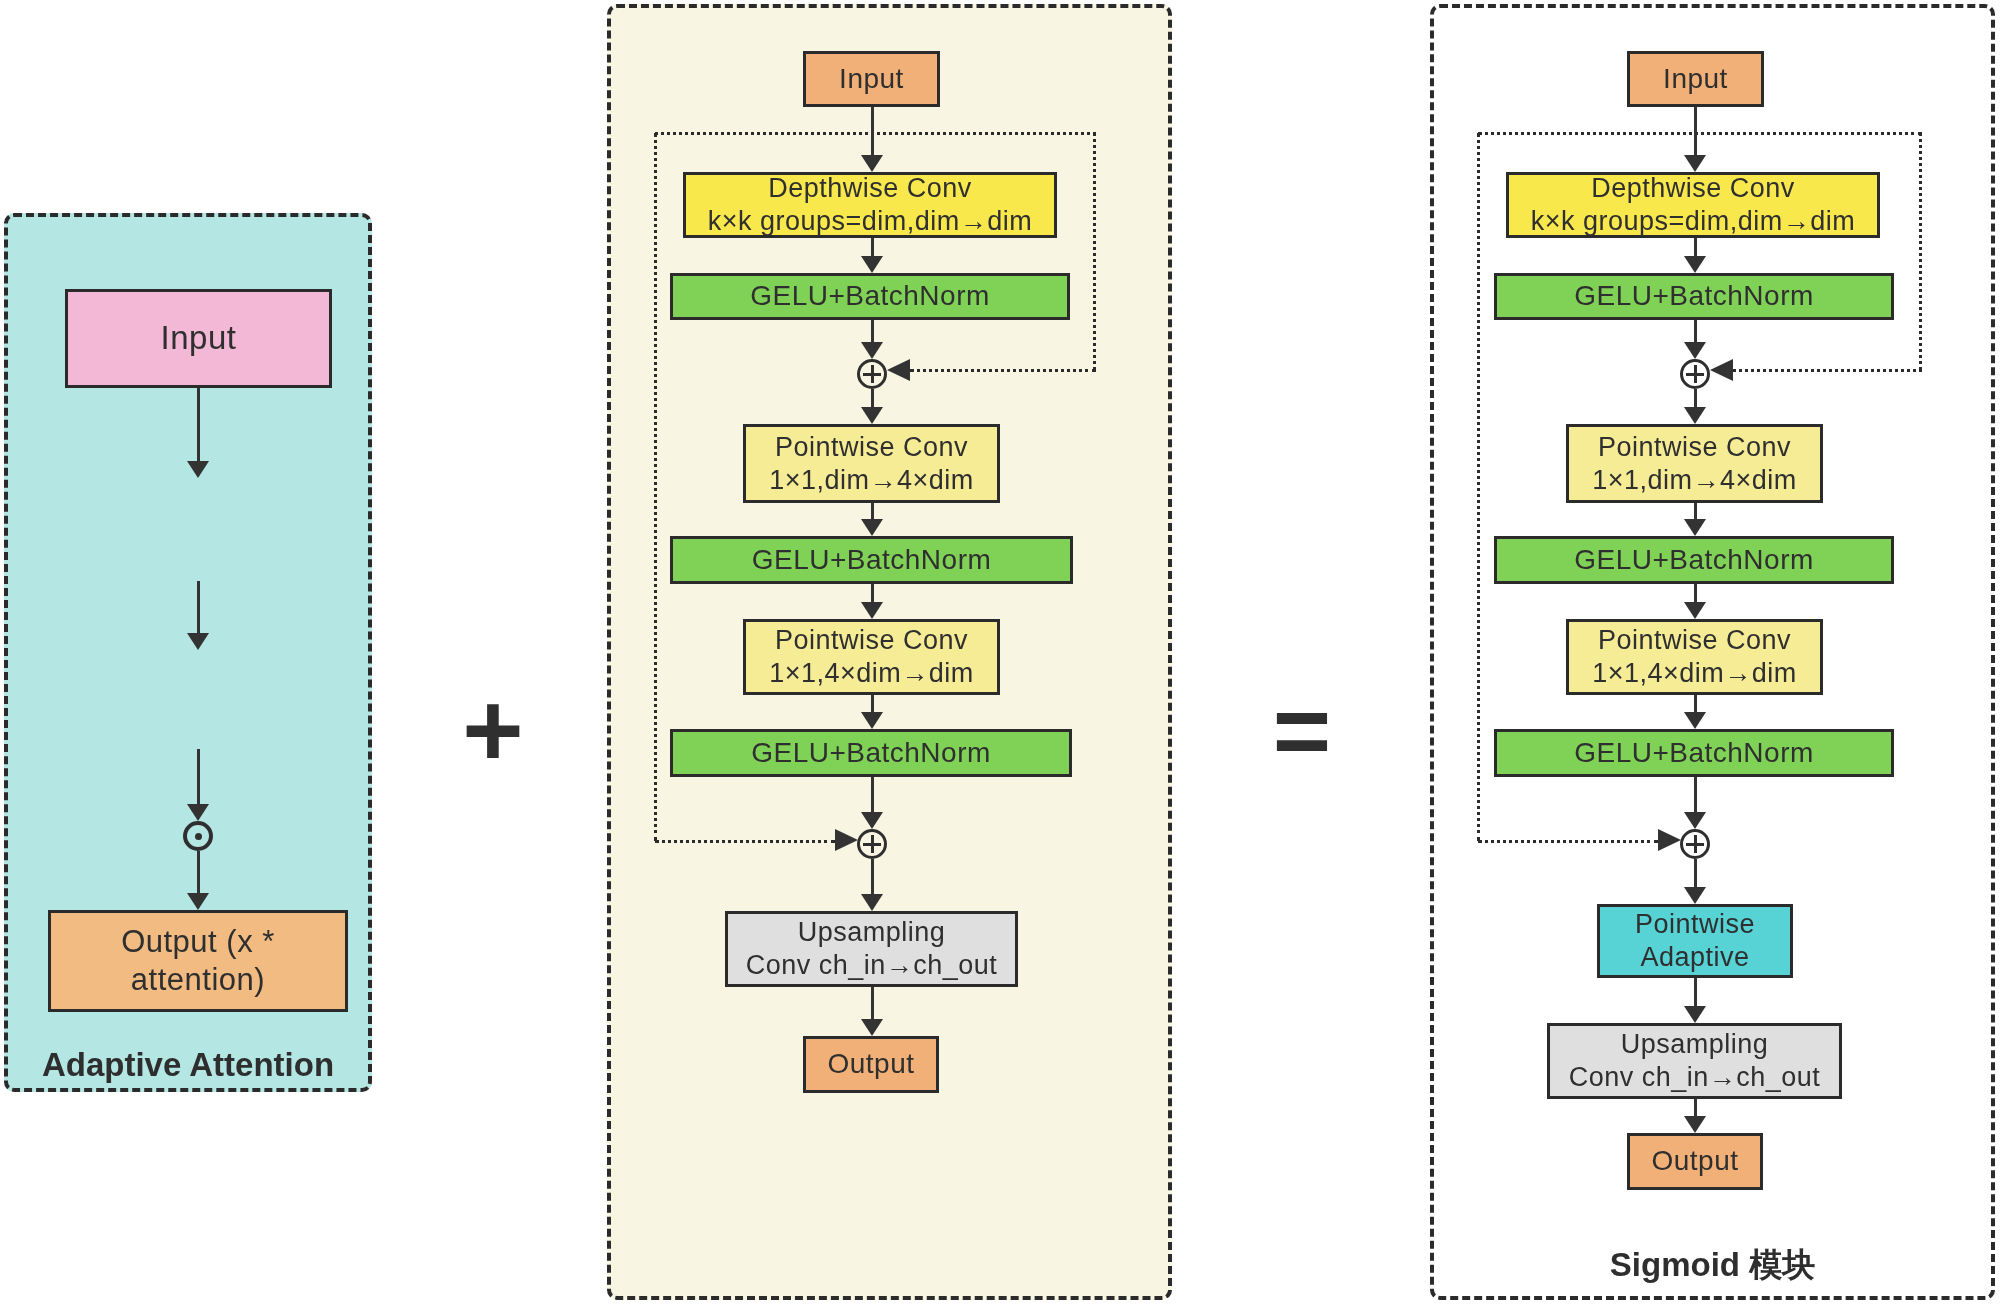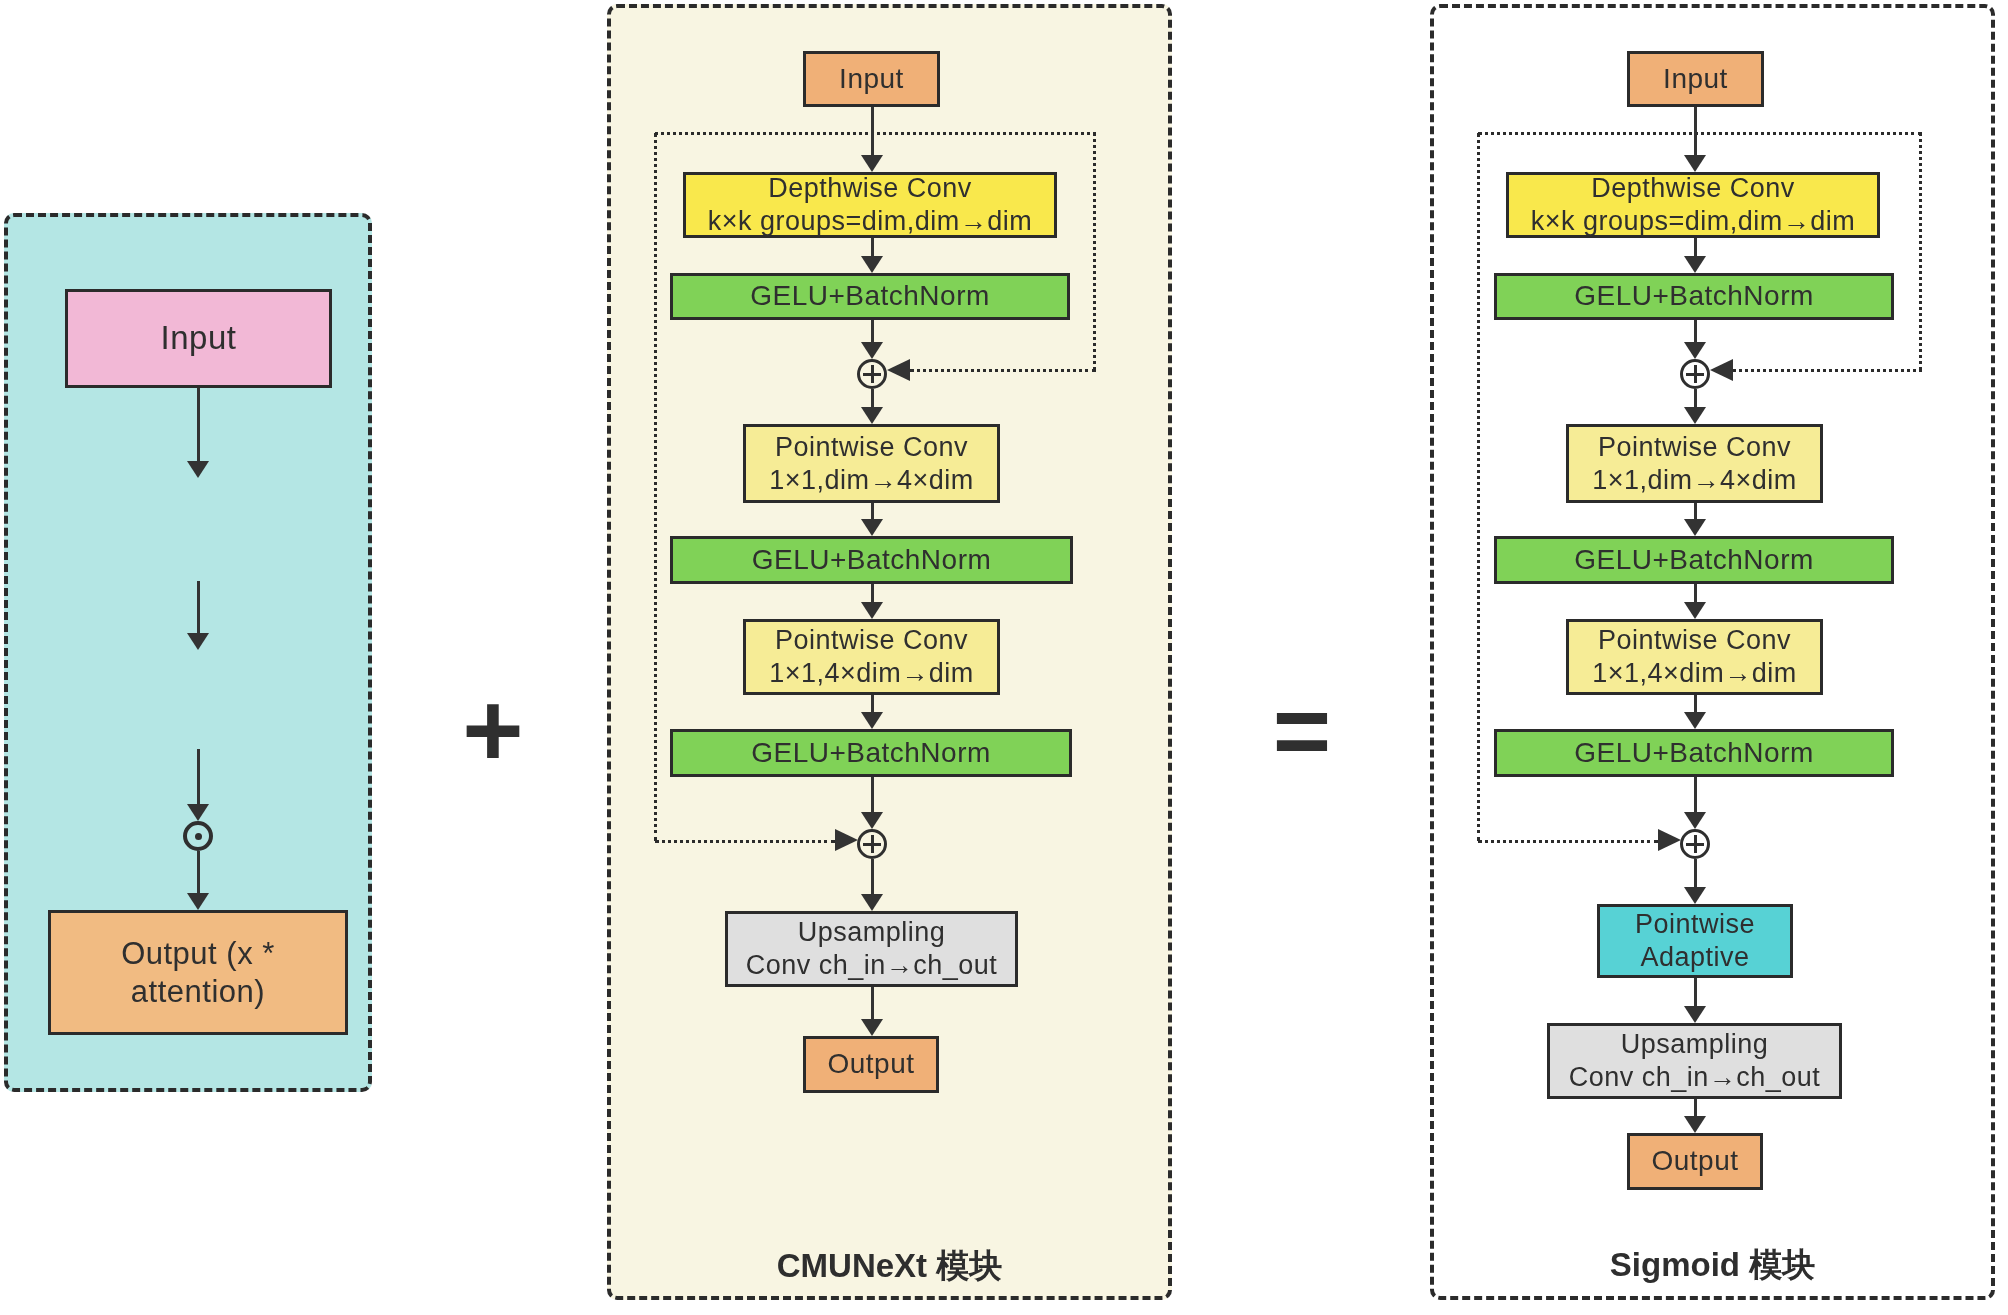--- a/index.html
+++ b/index.html
@@ -72,24 +72,25 @@
   </div>
   <div class="arr" style="left:186.5px;top:388px;height:90px;"></div>
 
   <div class="arr" style="left:186.5px;top:581px;height:69px;"></div>
 
   <div class="arr" style="left:186.5px;top:749px;height:72px;"></div>
 
   <div class="odot" style="left:183px;top:821px;"></div>
   <div class="arr" style="left:186.5px;top:851px;height:59px;"></div>
 
-  <div class="box" style="left:48px;top:910px;width:300px;height:125px;background:#f1bb82;font-size:31px;">
+  <div class="box" style="left:48px;top:910px;width:300px;height:102px;background:#f1bb82;font-size:31px;">
     <span>Output (x * attention)</span>
   </div>
 
+  <div class="title" style="left:4px;top:1046px;width:368px;font-size:33px;">Adaptive Attention</div>
 
   <div class="op" style="left:433px;top:666px;width:120px;height:128px;font-size:105px;line-height:128px;">+</div>
 
   <div class="panel" style="left:607px;top:4px;width:565px;height:1296px;background:#f8f5e2;"></div>
 
   <div class="doth" style="left:655px;top:131.5px;width:441px;"></div>
   <div class="dotv" style="left:1093px;top:133px;height:237px;"></div>
   <div class="doth" style="left:910px;top:368.5px;width:186px;"></div>
   <div class="tri-l" style="left:887px;top:359px;"></div>
   <div class="dotv" style="left:653.5px;top:133px;height:708px;"></div>
@@ -143,21 +144,20 @@
   <div class="box" style="left:725px;top:911px;width:293px;height:76px;background:#dfdfdf;font-size:27px;">
     <span>Upsampling</span>
     <span>Conv ch_in→ch_out</span>
   </div>
   <div class="arr" style="left:860.5px;top:987px;height:49px;"></div>
 
   <div class="box" style="left:803px;top:1036px;width:136px;height:57px;background:#f0b077;font-size:28px;">
     <span>Output</span>
   </div>
 
-  <div class="title" style="left:607px;top:1244px;width:565px;font-size:33px;">CMUNeXt 模块</div>
 
   <div class="op" style="left:1242px;top:666px;width:120px;height:128px;font-size:100px;line-height:128px;">=</div>
 
   <div class="panel" style="left:1430px;top:4px;width:565px;height:1296px;background:#ffffff;"></div>
 
   <div class="doth" style="left:1478px;top:131.5px;width:444px;"></div>
   <div class="dotv" style="left:1919px;top:133px;height:237px;"></div>
   <div class="doth" style="left:1733px;top:368.5px;width:189px;"></div>
   <div class="tri-l" style="left:1710px;top:359px;"></div>
   <div class="dotv" style="left:1476.5px;top:133px;height:708px;"></div>

